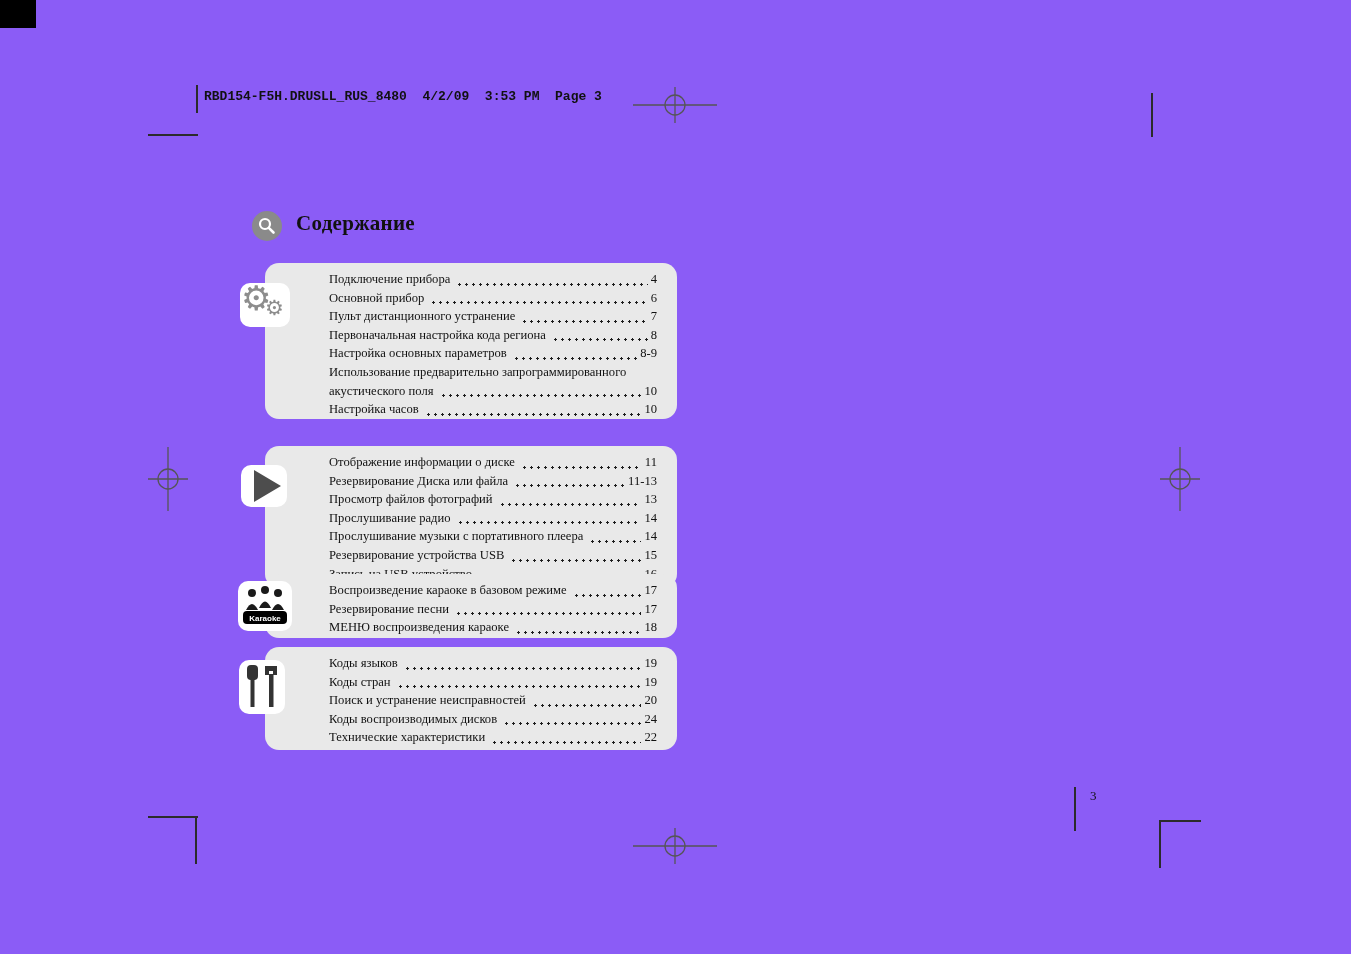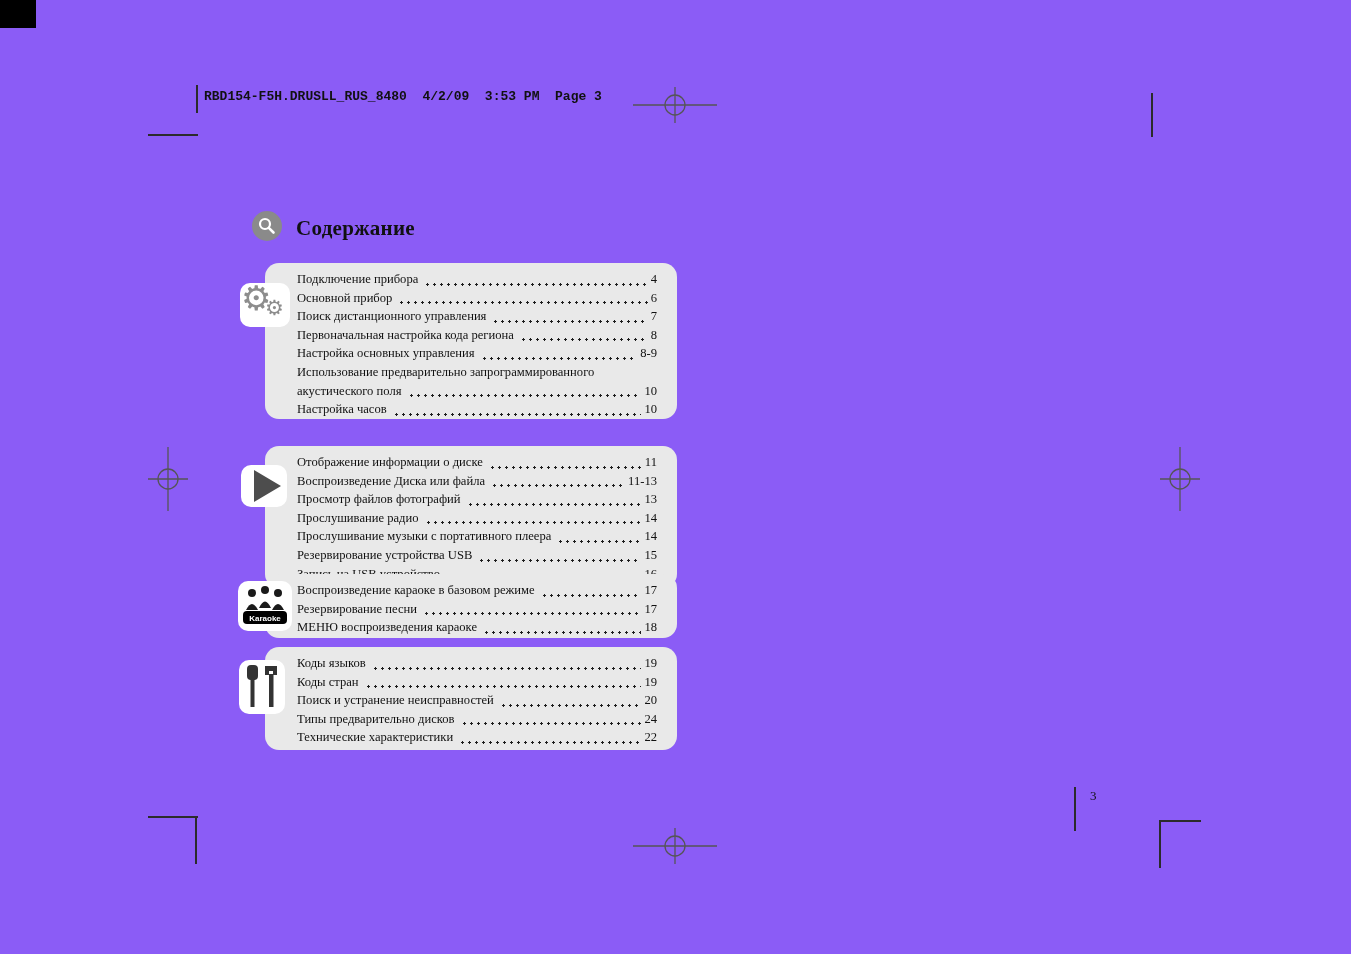--- a/index.html
+++ b/index.html
@@ -8,32 +8,32 @@
 
   
   .corner-black{position:absolute;left:0;top:0;width:36px;height:28px;background:#000;}
   .mark{position:absolute;}
   .vline{position:absolute;width:2px;background:#2b2b2b;}
   .hline{position:absolute;height:2px;background:#2b2b2b;}
 
   .header{position:absolute;left:204px;top:89px;font-family:"Liberation Mono",monospace;
           font-size:13px;font-weight:700;white-space:pre;color:#111;}
 
-  .title-wrap{position:absolute;left:252px;top:211px;display:flex;align-items:flex-end;gap:14px;}
+  .title-wrap{position:absolute;left:252px;top:211px;display:flex;align-items:flex-start;gap:14px;}
   .title{font-size:21px;font-weight:700;letter-spacing:.3px;}
 
   .box{position:absolute;left:265px;width:412px;background:#e9e9e9;border-radius:14px;
        padding:7px 20px 7px 32px;box-sizing:border-box;}
   .box1{top:263px;height:156px;}
   .box2{top:446px;height:142px;}
   .box3{top:574px;height:64px;}
   .box4{top:647px;height:103px;}
 
   .row{display:flex;align-items:baseline;line-height:18.6px;font-size:12.6px;}
-  .lbl{white-space:nowrap;}
+  .lbl{white-space:nowrap;margin-left:32px;}
   .pg{white-space:nowrap;}
   .leader{flex:1;position:relative;align-self:stretch;min-width:14px;}
   .leader::after{content:"";position:absolute;left:6px;right:3px;bottom:3px;height:3px;
        background-image:radial-gradient(circle,#1c1c1c 1.15px,transparent 1.4px);
        background-size:7px 3px;background-repeat:repeat-x;}
 
   .icon-wrap{position:absolute;background:#fff;border-radius:10px;display:flex;
        align-items:center;justify-content:center;}
   .iw1{left:-25px;top:20px;width:50px;height:44px;}
   .iw2{left:-24px;top:19px;width:46px;height:42px;}
@@ -107,31 +107,31 @@
       <span class="lbl">Подключение прибора</span>
       <span class="leader"></span>
       <span class="pg">4</span>
     </div>
     <div class="row">
       <span class="lbl">Основной прибор</span>
       <span class="leader"></span>
       <span class="pg">6</span>
     </div>
     <div class="row">
-      <span class="lbl">Поиск дистанционного управления</span>
+      <span class="lbl">Пульт дистанционного устранение</span>
       <span class="leader"></span>
       <span class="pg">7</span>
     </div>
     <div class="row">
       <span class="lbl">Первоначальная настройка кода региона</span>
       <span class="leader"></span>
       <span class="pg">8</span>
     </div>
     <div class="row">
-      <span class="lbl">Настройка основных управления</span>
+      <span class="lbl">Настройка основных параметров</span>
       <span class="leader"></span>
       <span class="pg">8-9</span>
     </div>
     <div class="row noleader">
       <span class="lbl">Использование предварительно запрограммированного</span>
 
     </div>
     <div class="row">
       <span class="lbl">акустического поля</span>
       <span class="leader"></span>
@@ -147,21 +147,21 @@
   <div class="box box2">
     <div class="icon-wrap iw2">
       <div class="play-tri"></div>
     </div>
     <div class="row">
       <span class="lbl">Отображение информации о диске</span>
       <span class="leader"></span>
       <span class="pg">11</span>
     </div>
     <div class="row">
-      <span class="lbl">Воспроизведение Диска или файла</span>
+      <span class="lbl">Резервирование Диска или файла</span>
       <span class="leader"></span>
       <span class="pg">11-13</span>
     </div>
     <div class="row">
       <span class="lbl">Просмотр файлов фотографий</span>
       <span class="leader"></span>
       <span class="pg">13</span>
     </div>
     <div class="row">
       <span class="lbl">Прослушивание радио</span>
@@ -233,21 +233,21 @@
       <span class="lbl">Коды стран</span>
       <span class="leader"></span>
       <span class="pg">19</span>
     </div>
     <div class="row">
       <span class="lbl">Поиск и устранение неисправностей</span>
       <span class="leader"></span>
       <span class="pg">20</span>
     </div>
     <div class="row">
-      <span class="lbl">Типы предварительно дисков</span>
+      <span class="lbl">Коды воспроизводимых дисков</span>
       <span class="leader"></span>
       <span class="pg">24</span>
     </div>
     <div class="row">
       <span class="lbl">Технические характеристики</span>
       <span class="leader"></span>
       <span class="pg">22</span>
     </div>
   </div>
 

